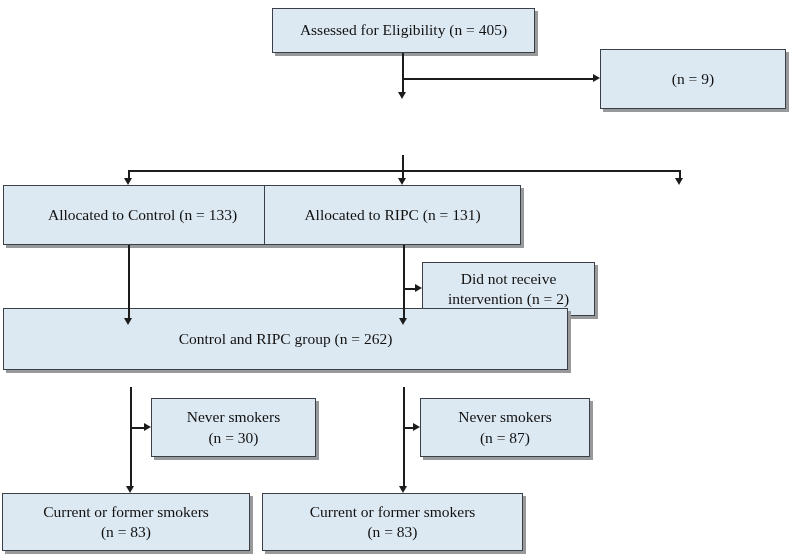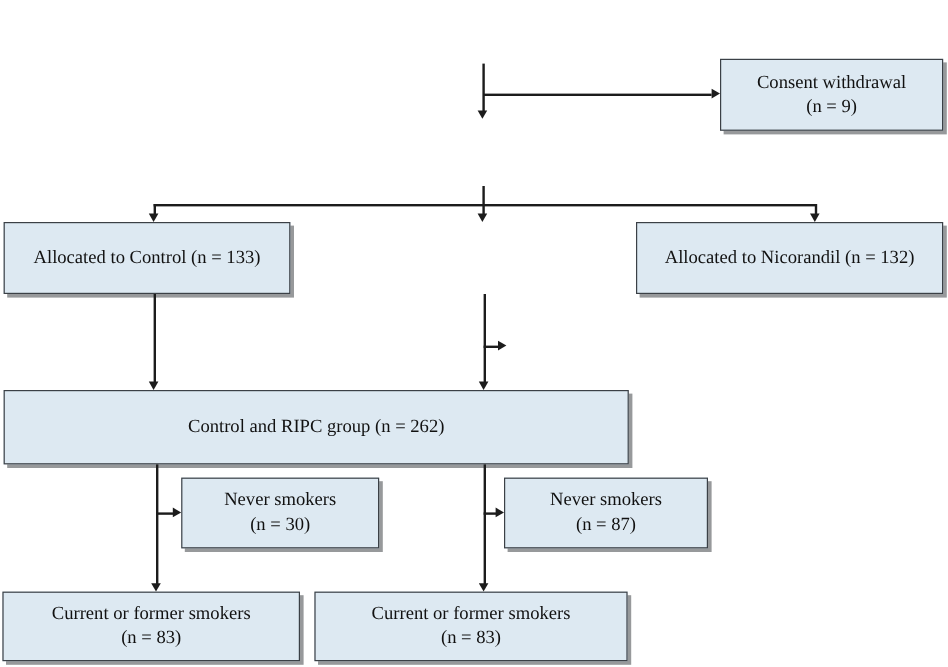--- a/index.html
+++ b/index.html
@@ -19,25 +19,25 @@
   .hl{position:absolute;height:1.5px;background:#1c1c1c;}
   .ad{position:absolute;width:0;height:0;border-left:4.5px solid transparent;
       border-right:4.5px solid transparent;border-top:7px solid #1c1c1c;}
   .ar{position:absolute;width:0;height:0;border-top:4.5px solid transparent;
       border-bottom:4.5px solid transparent;border-left:7px solid #1c1c1c;}
 
   
   #b-assessed{left:272px;top:8px;width:263px;height:45px}
   #b-consent{left:600px;top:49px;width:186px;height:60px}
   #b-randomized{left:272px;top:99px;width:263px;height:56px}
-  #b-control{left:3px;top:185px;width:239px;height:60px}
+  #b-control{left:3px;top:185px;width:279px;height:60px}
   #b-ripc{left:264px;top:185px;width:257px;height:60px}
   #b-nicorandil{left:530px;top:185px;width:256px;height:60px}
   #b-nointerv{left:422px;top:262px;width:173px;height:54px}
-  #b-group{left:3px;top:325px;width:521px;height:62px}
+  #b-group{left:3px;top:308px;width:565px;height:62px}
   #b-neverl{left:151px;top:398px;width:165px;height:59px}
   #b-neverr{left:420px;top:398px;width:170px;height:59px}
   #b-smokl{left:2px;top:493px;width:248px;height:58px}
   #b-smokr{left:262px;top:493px;width:261px;height:58px}
 
   
   #l1{left:402px;top:53px;height:40px}      #a1{left:398px;top:92px}
   #l2{left:403px;top:78px;width:190px}      #a2{left:593px;top:74px}
   #l3{left:402px;top:155px;height:16px}
   #l4{left:128px;top:170px;width:552px}
@@ -50,36 +50,42 @@
   #l11{left:130px;top:387px;height:100px}   #a11{left:126px;top:486px}
   #l12{left:130px;top:427px;width:15px}     #a12{left:144px;top:423px}
   #l13{left:403px;top:387px;height:100px}   #a13{left:399px;top:486px}
   #l14{left:403px;top:427px;width:11px}     #a14{left:413px;top:423px}
 </style>
 </head>
 <body>
 
 <div class="canvas">
 
+  <div class="box" id="b-assessed">
+    <span>Assessed for Eligibility (n = 405)</span>
+  </div>
 
   <div class="box" id="b-consent">
-    <span>Consent withdrawal</span>
     <span>(n = 9)</span>
   </div>
 
 
   <div class="box" id="b-control">
     <span>Allocated to Control (n = 133)</span>
   </div>
 
-
-  <div class="box" id="b-nicorandil">
-    <span>Allocated to Nicorandil (n = 132)</span>
+  <div class="box" id="b-ripc">
+    <span>Allocated to RIPC (n = 131)</span>
   </div>
 
+
+  <div class="box" id="b-nointerv">
+    <span>Did not receive</span>
+    <span>intervention (n = 2)</span>
+  </div>
 
   <div class="box" id="b-group">
     <span>Control and RIPC group (n = 262)</span>
   </div>
 
   <div class="box" id="b-neverl">
     <span>Never smokers</span>
     <span>(n = 30)</span>
   </div>
 

